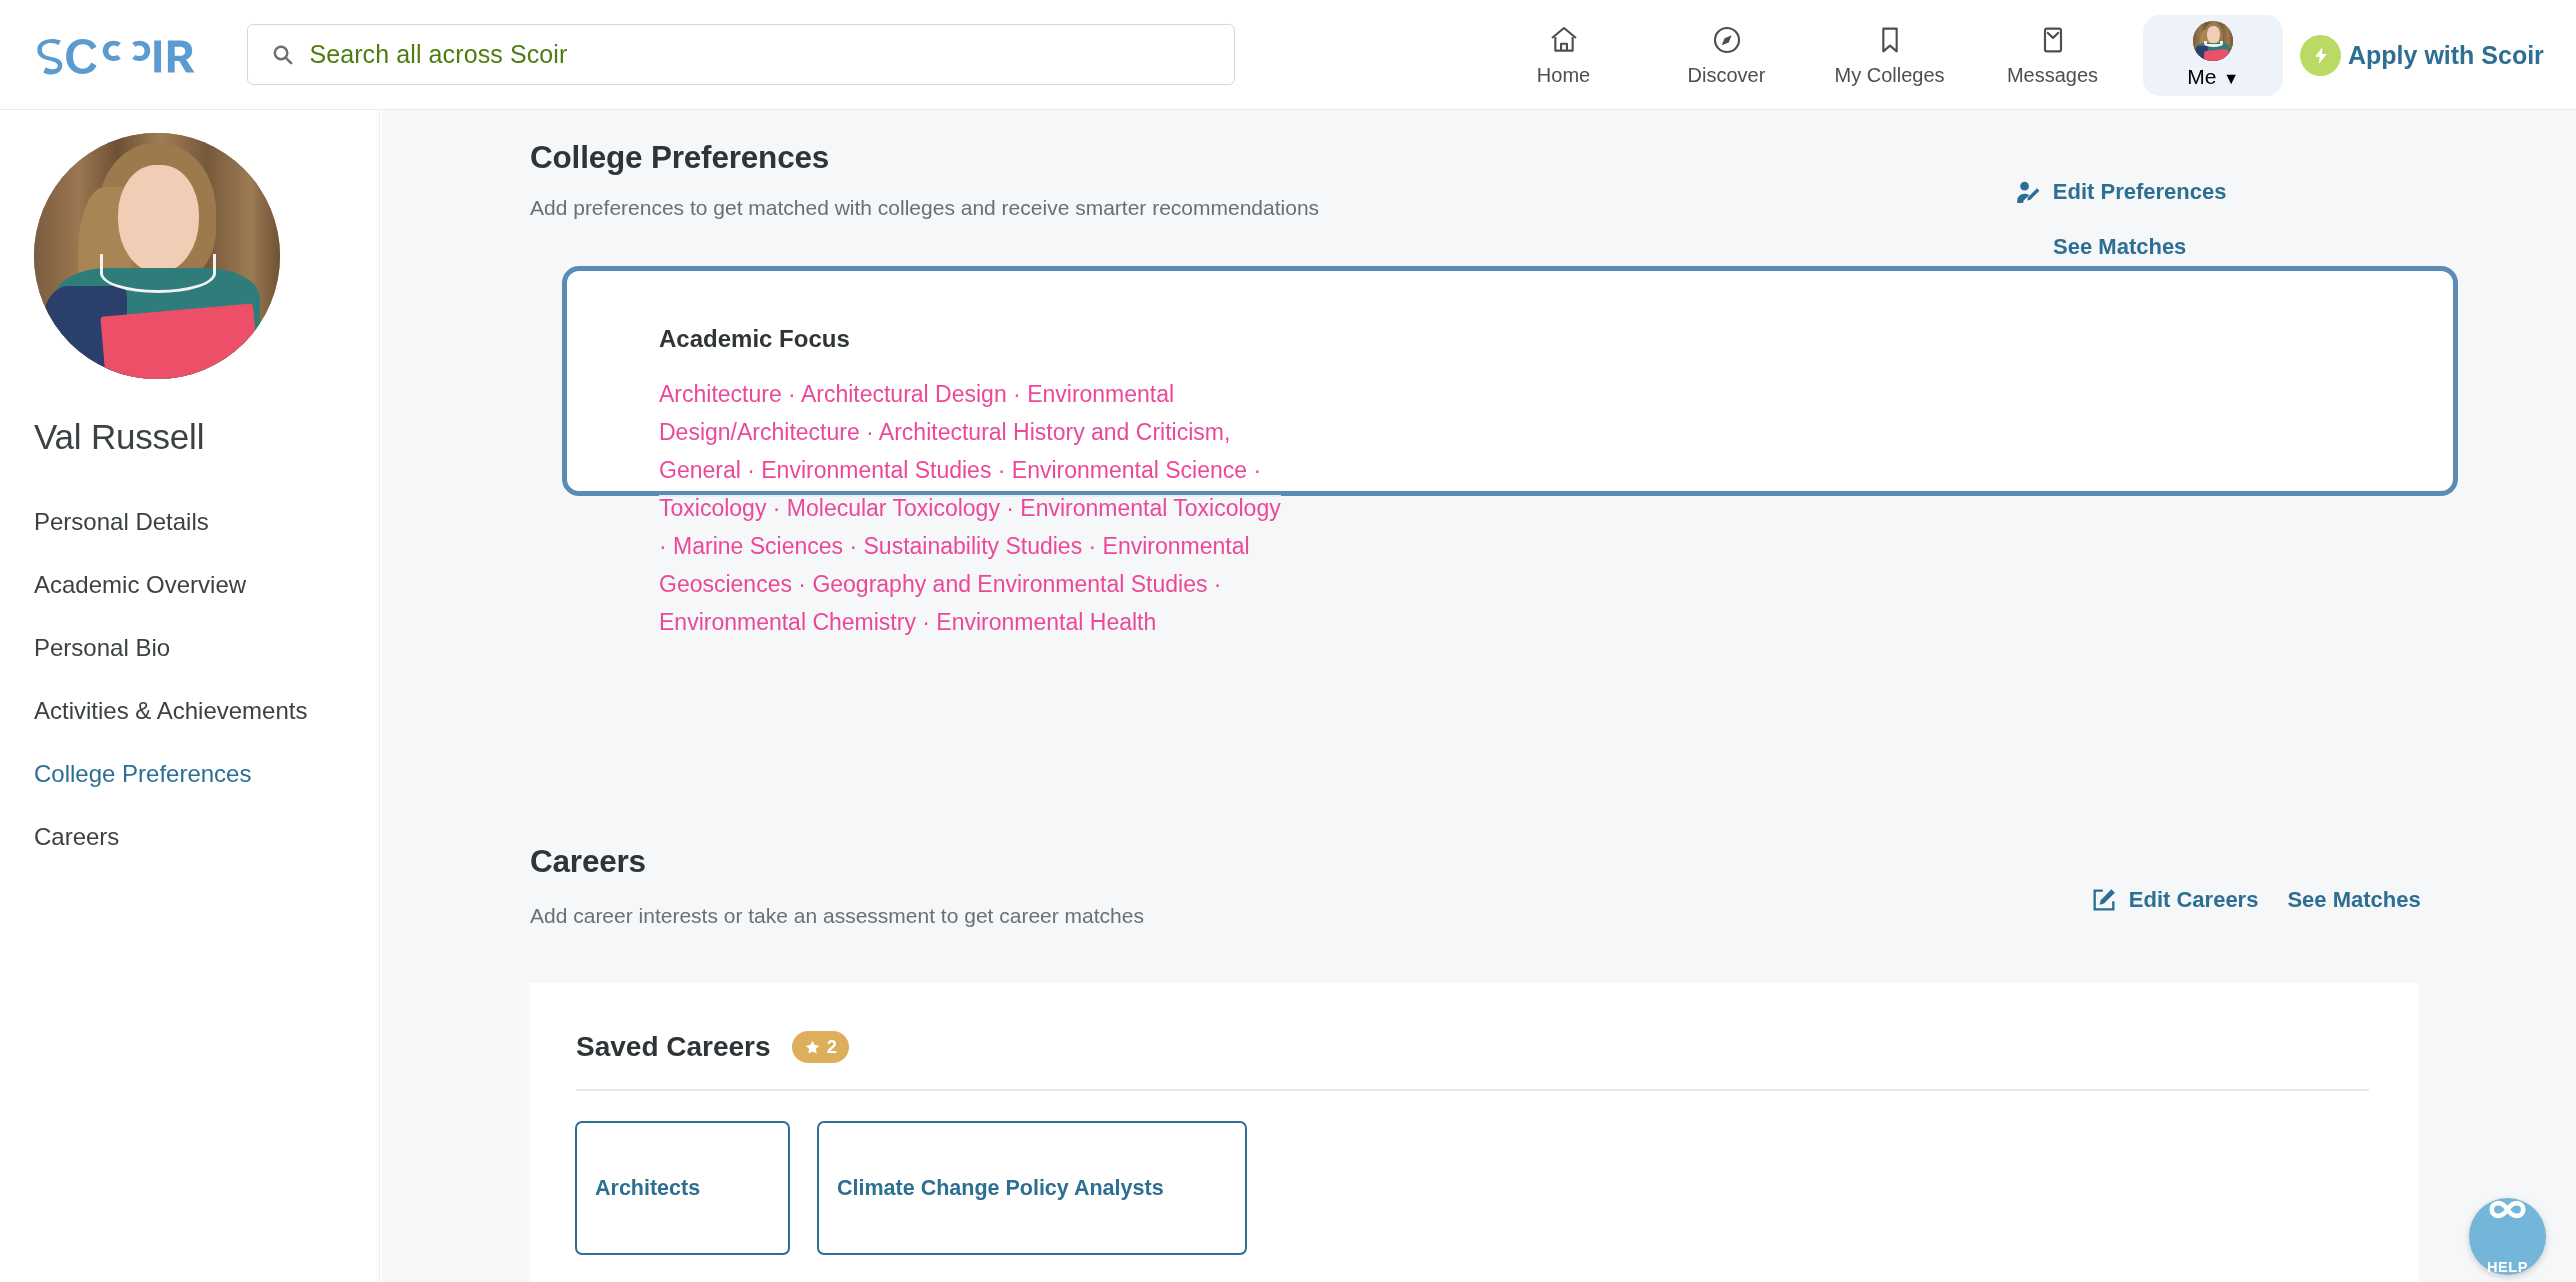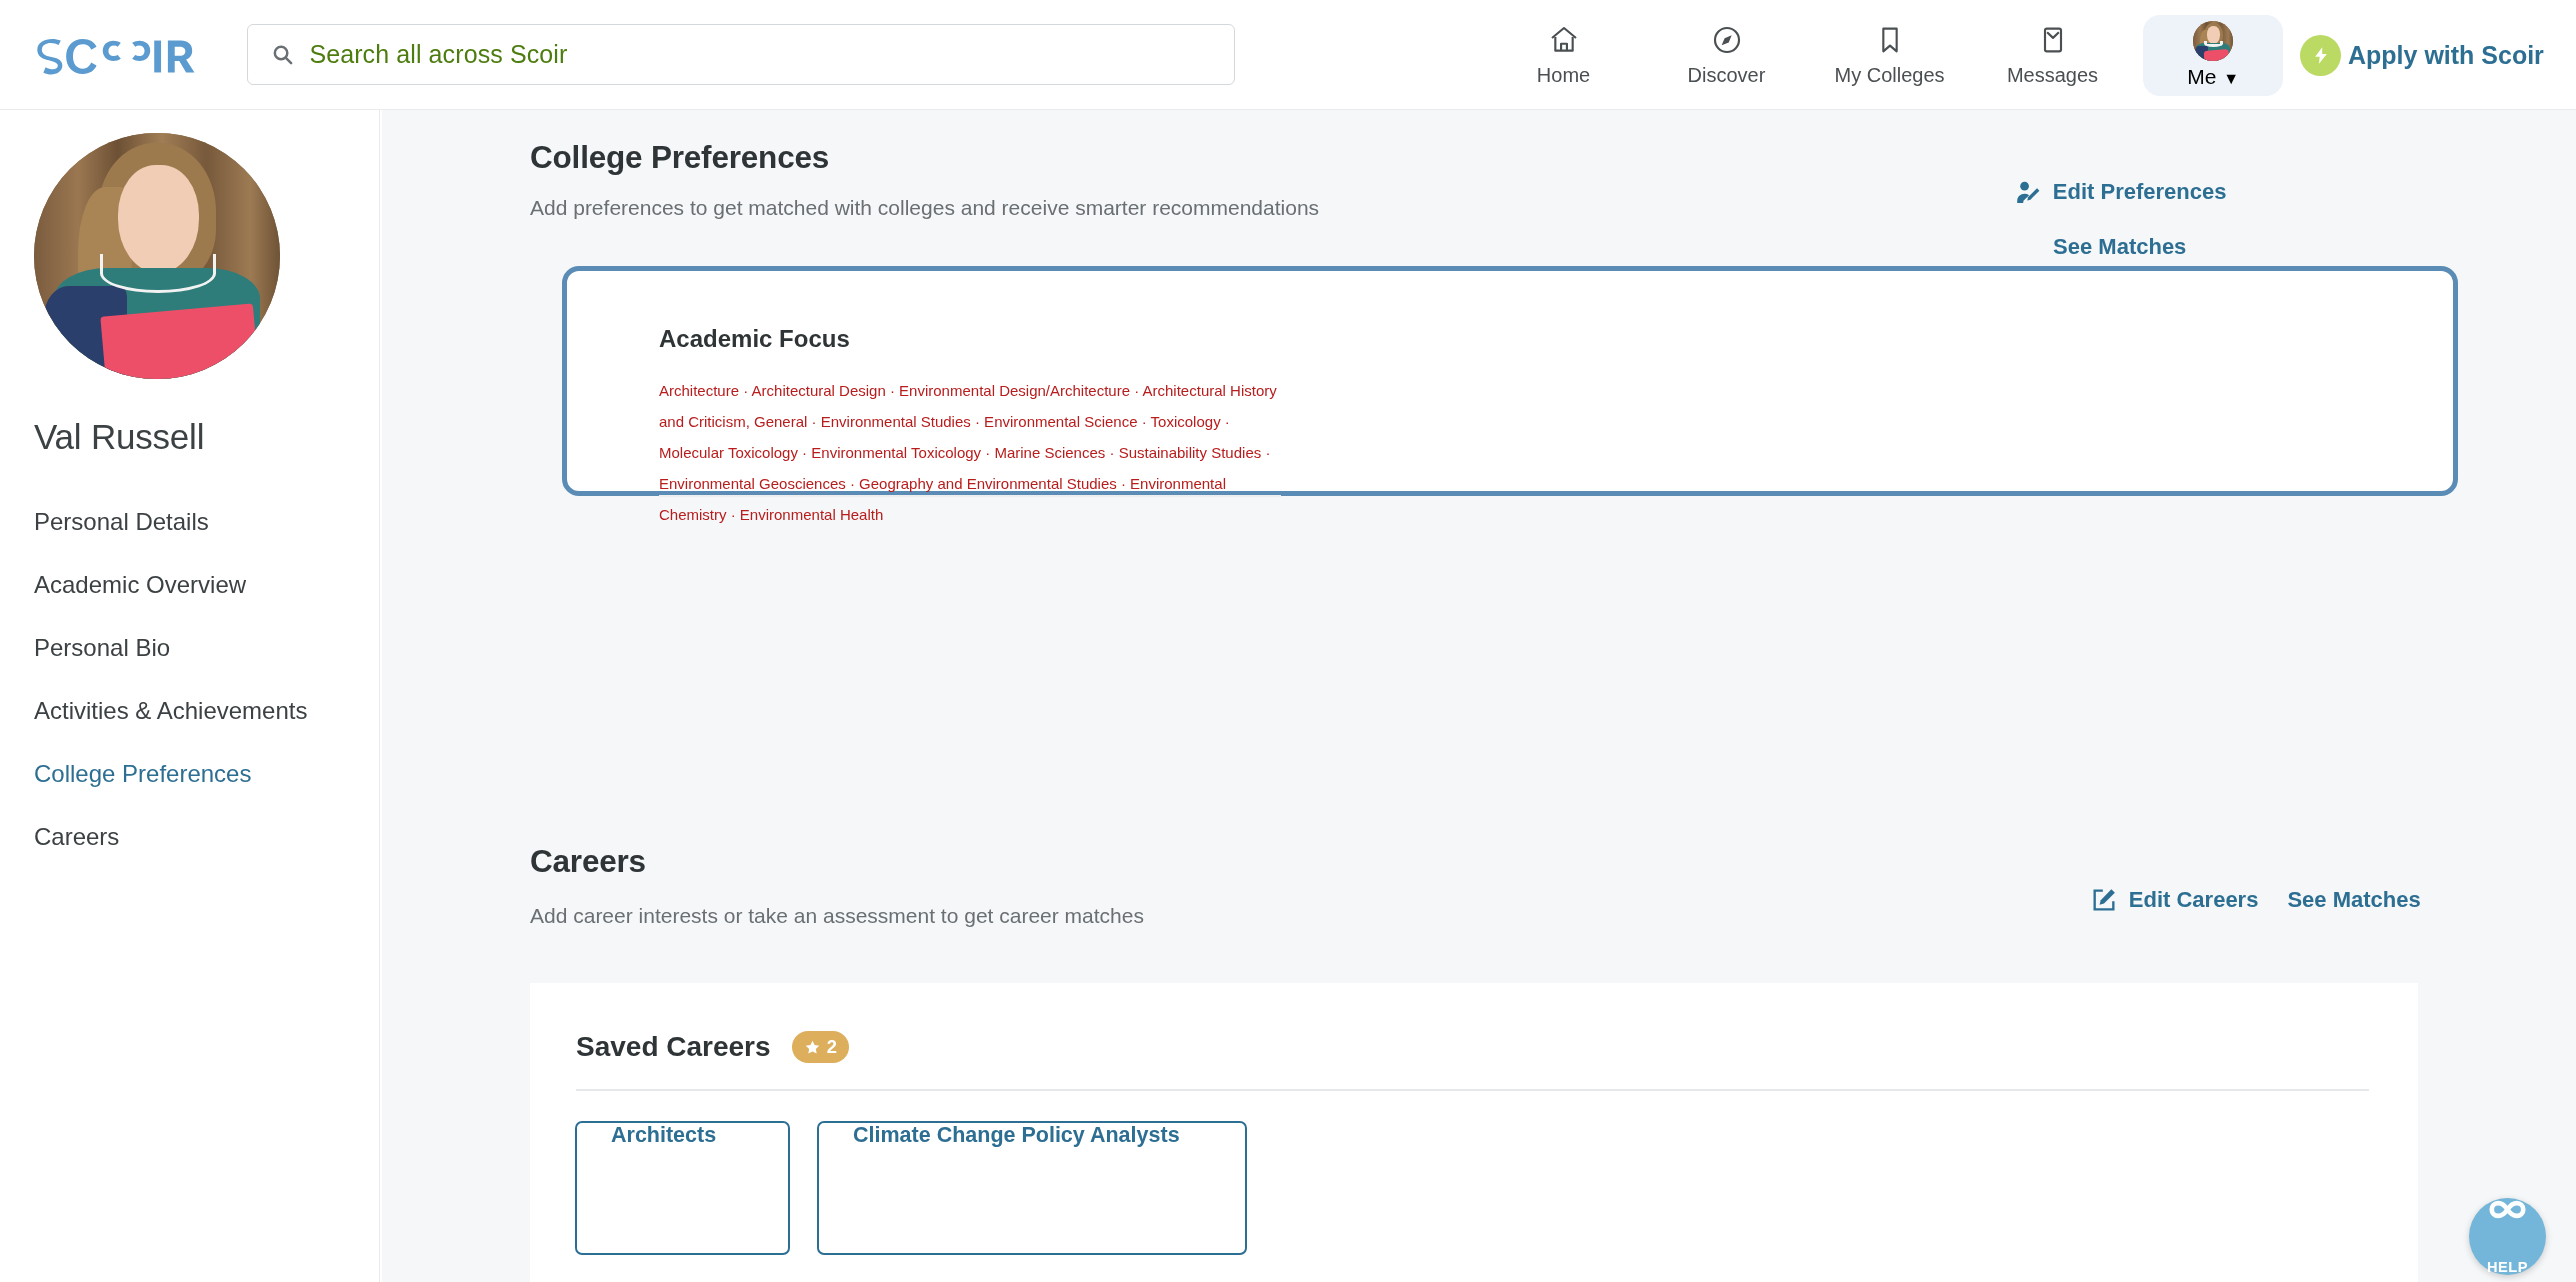--- a/index.html
+++ b/index.html
@@ -193,23 +193,23 @@
     margin-left: 32px;
   }
   .pref-inner { position: absolute; left: 92px; top: 54px; width: 630px; }
   .pref-h {
     font-size: 24px;
     font-weight: bold;
     color: #2f3437;
     margin-bottom: 21.5px;
   }
   .pref-body {
-    font-size: 15px;
-    line-height: 31px;
-    color: #b91c1c;
+    font-size: 23px;
+    line-height: 38px;
+    color: #ec4899;
   }
   .pref-rule {
     position: absolute;
     left: 92px; top: 224px;
     width: 622px; height: 1.5px;
     background: #eceef0;
   }
 
   
   .careers-card {
@@ -250,22 +250,22 @@
     position: absolute;
     left: 45px; top: 138px;
     display: flex; gap: 27px;
   }
   .career-tile {
     width: 215px; height: 134px;
     border: 2.3px solid #2d6e93;
     border-radius: 7px;
     background: #fff;
     display: flex;
-    align-items: flex-start;
-    padding-left: 34px;
+    align-items: center;
+    padding-left: 18px;
     cursor: pointer;
   }
   .career-tile.wide { width: 430px; }
   .career-tile span {
     font-size: 21.5px;
     font-weight: bold;
     color: #2d6e93;
   }
 
   

